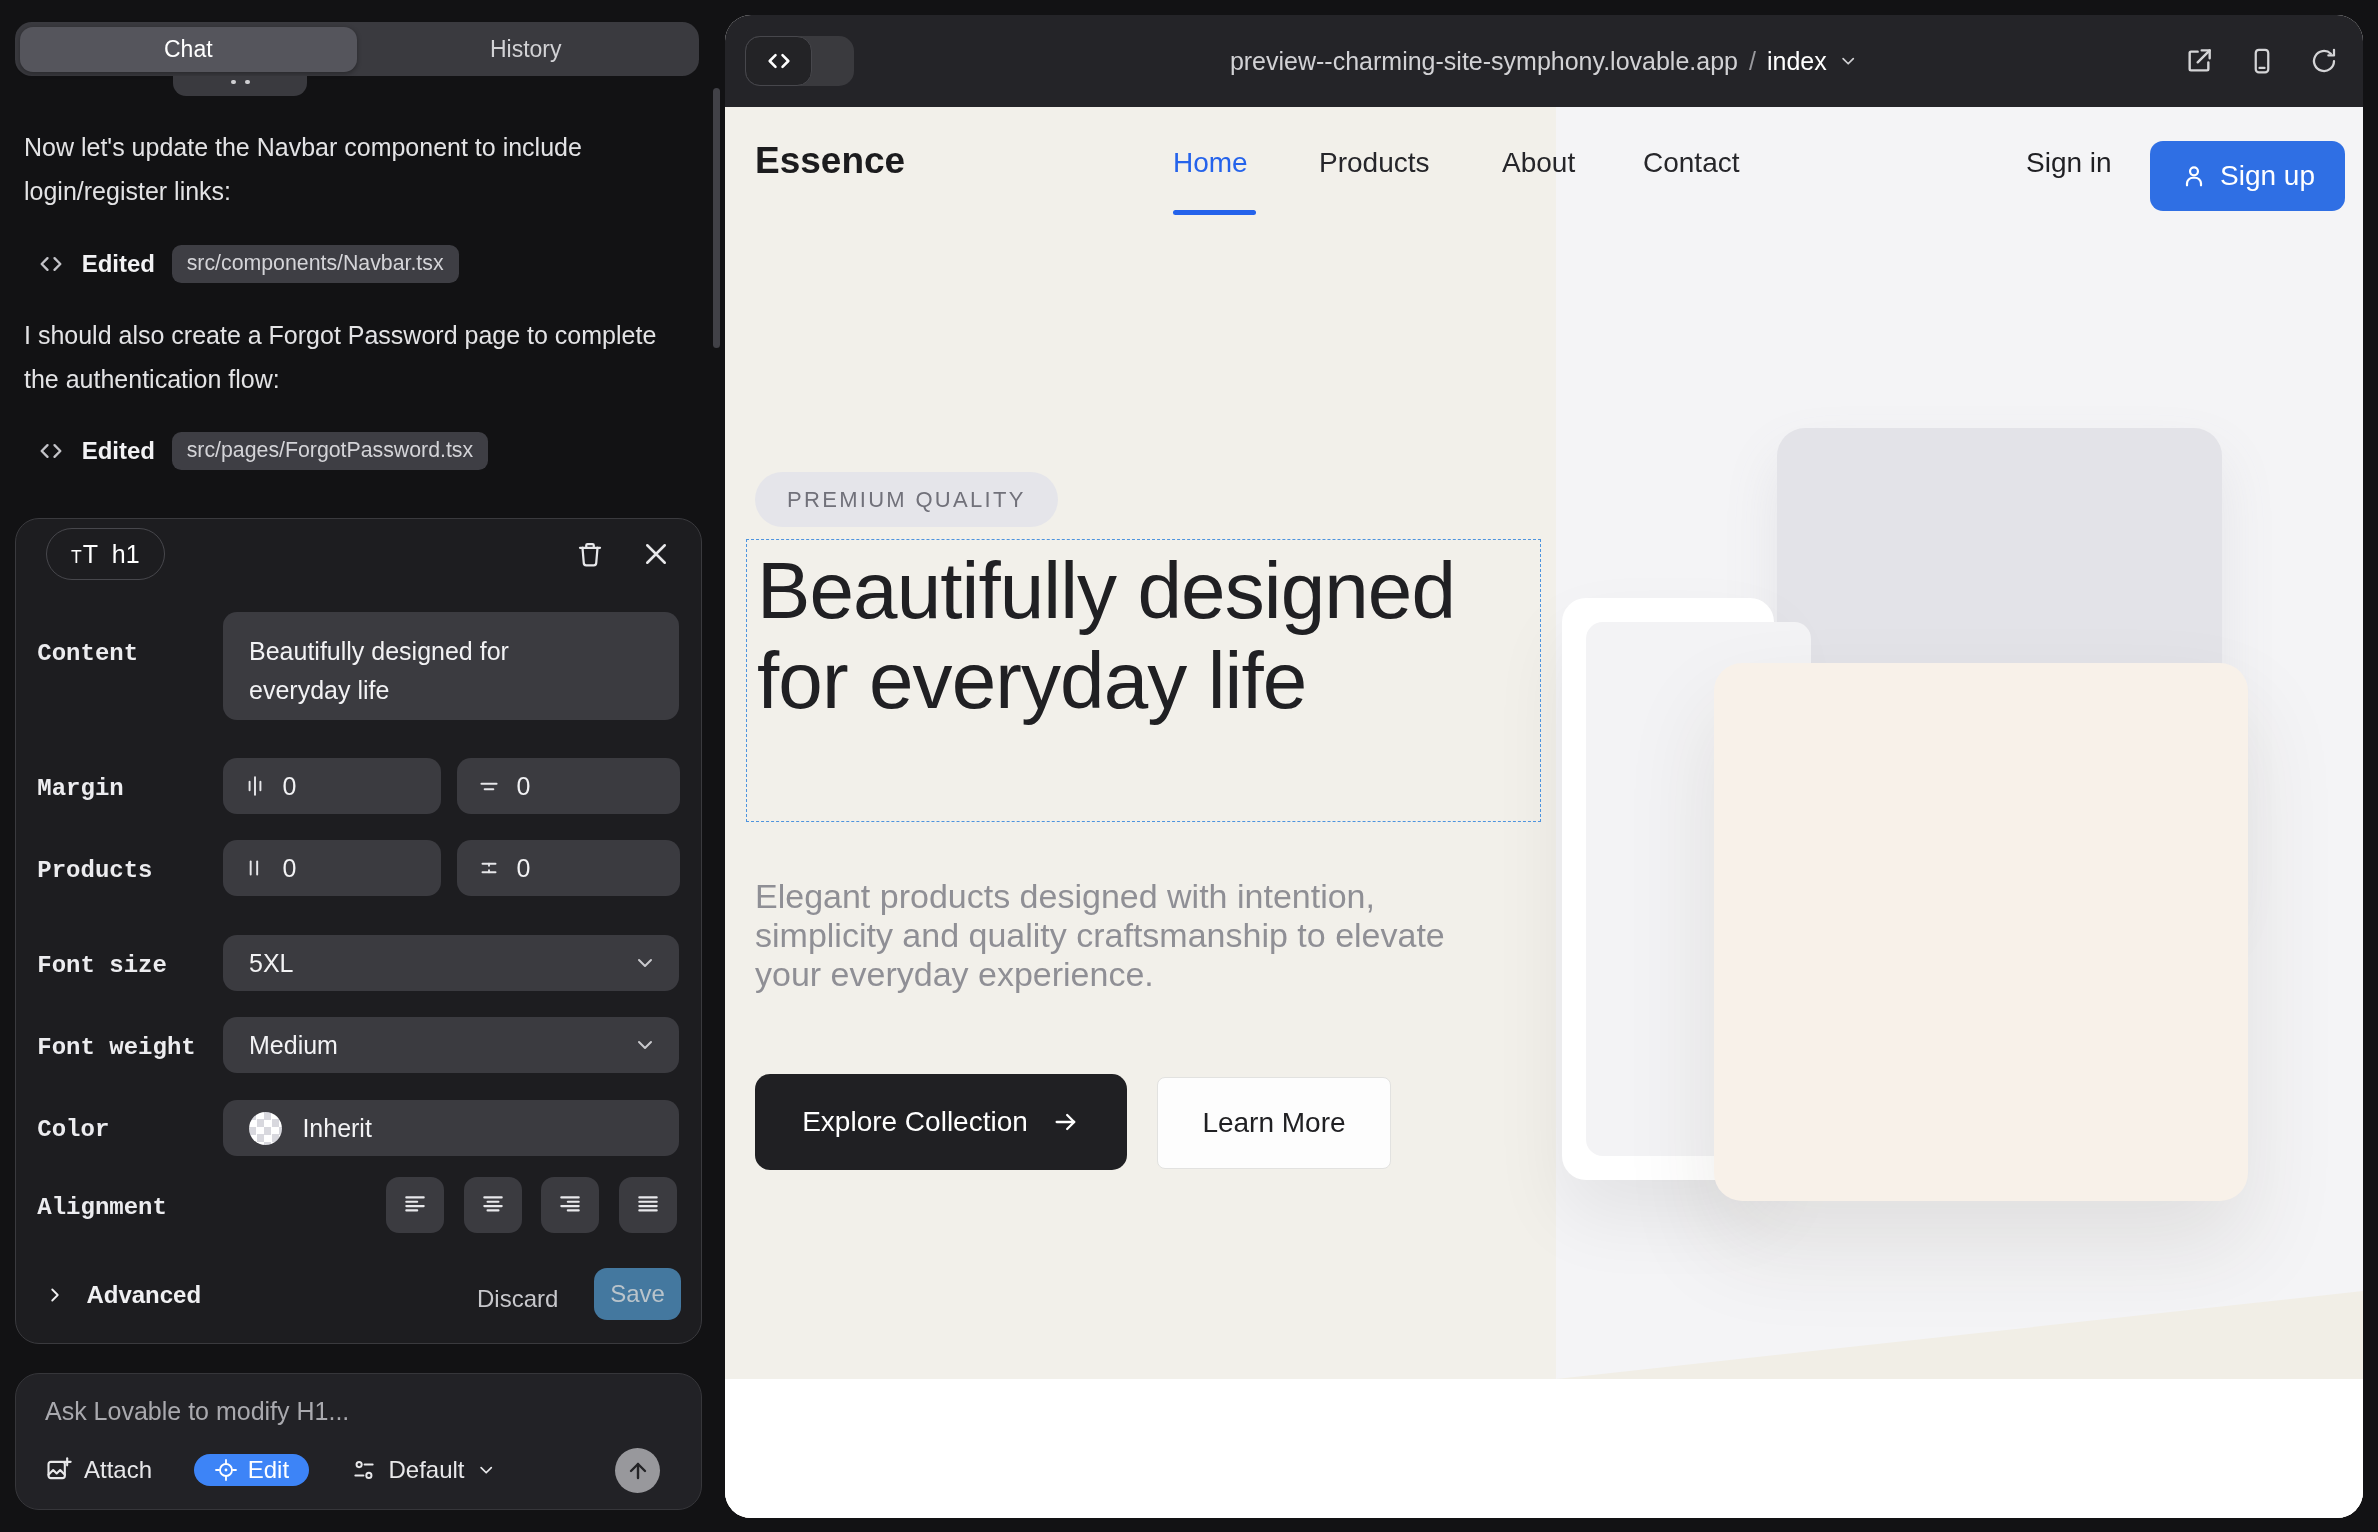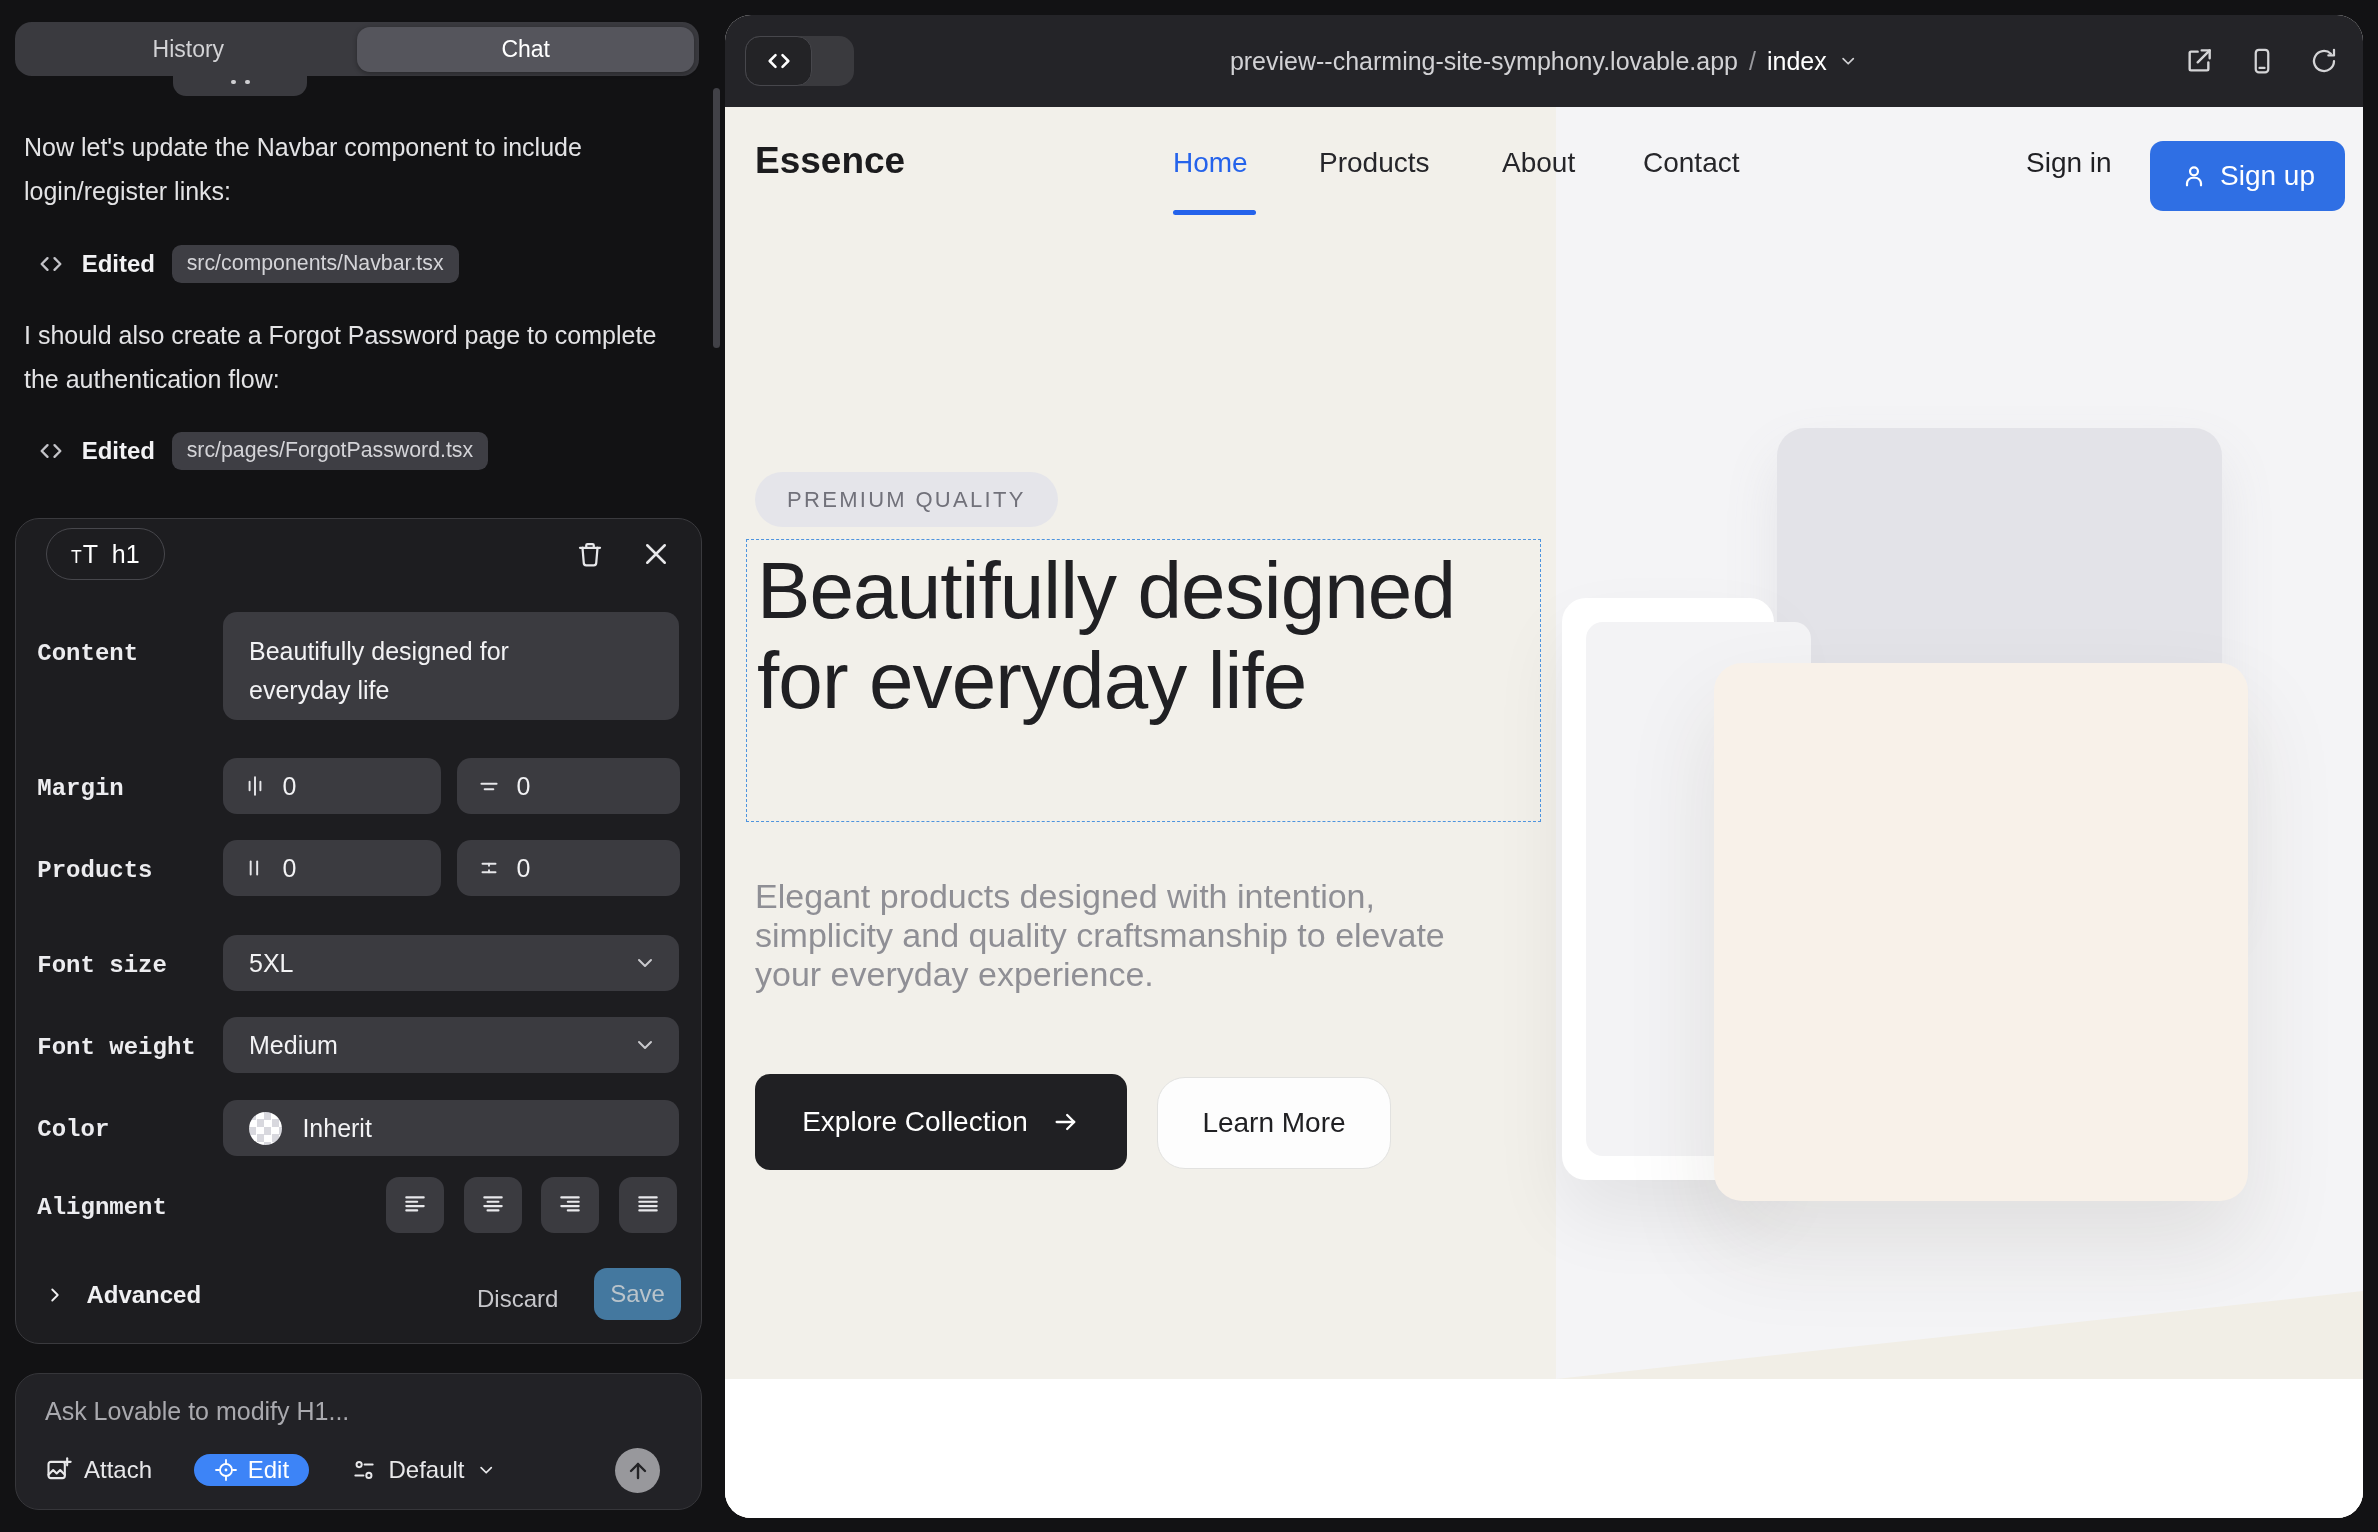--- a/index.html
+++ b/index.html
@@ -80,35 +80,35 @@
   .navlink.active { color:#2563eb; }
   .nav-underline { left:448px; top:103px; width:83px; height:4.6px; border-radius:2.8px; background:#2563eb; }
   .signin { left:1301px; top:40px; font-size:28px; color:#1f1f23; }
   .signup { left:1425px; top:34px; width:195px; height:70px; background:#2f6fe4; border-radius:13px; color:#ffffff; display:flex; align-items:center; justify-content:center; gap:12px; font-size:28px; }
 
   .badge { left:30px; top:365px; height:55px; padding:0 32px; background:#e5e5ea; border-radius:28px; display:inline-flex; align-items:center; font-size:22px; letter-spacing:2.3px; color:#71717a; }
   .selection { left:21.3px; top:432px; width:795px; height:283px; border:1.9px dashed #4e94de; }
   .hero-h1 { left:32px; top:439px; width:798px; font-size:80px; line-height:90px; font-weight:500; letter-spacing:-0.9px; color:#202023; }
   .hero-p { left:30px; top:770px; width:751px; font-size:34px; line-height:39px; color:#8f8f95; }
   .cta-primary { left:30px; top:967px; width:372px; height:96px; background:#202023; border-radius:15px; color:#ffffff; display:flex; align-items:center; justify-content:center; gap:24px; font-size:28px; }
-  .cta-secondary { left:432px; top:970px; width:234px; height:92px; background:#fdfdfd; border:1.9px solid #e2e2e0; border-radius:28px; color:#202023; display:flex; align-items:center; justify-content:center; font-size:28px; }
+  .cta-secondary { left:432px; top:970px; width:234px; height:92px; background:#fdfdfd; border:1.9px solid #e2e2e0; border-radius:8px; color:#202023; display:flex; align-items:center; justify-content:center; font-size:28px; }
 
   .shape-lavender { left:1052px; top:321px; width:445px; height:482px; background:#e3e3e8; border-radius:28px; box-shadow:0 28px 56px rgba(120,120,140,.12); }
   .shape-white { left:837px; top:491px; width:212px; height:582px; background:#ffffff; border-radius:24px; box-shadow:0 37px 74px rgba(0,0,0,.07); }
   .shape-white .inner { position:absolute; left:24px; top:24px; right:-37px; bottom:24px; background:#f3f3f5; border-radius:16.7px; }
   .shape-beige { left:989px; top:556px; width:534px; height:538px; background:#f8f1e9; border-radius:28px; box-shadow:0 46px 93px rgba(60,50,30,.10); }
 </style>
 </head>
 <body>
 
 <div id="root">
 
   <div class="abs tabbar">
+    <div class="tab active">Chat</div>
     <div class="tab">History</div>
-    <div class="tab active">Chat</div>
   </div>
 
   <div class="abs partial-chip">
     <span class="dot" style="left:58px"></span>
     <span class="dot" style="left:72px"></span>
   </div>
   <div class="abs chat-scroll"></div>
 
   <div class="abs msg" style="top:125px">Now let's update the Navbar component to include login/register links:</div>
 

